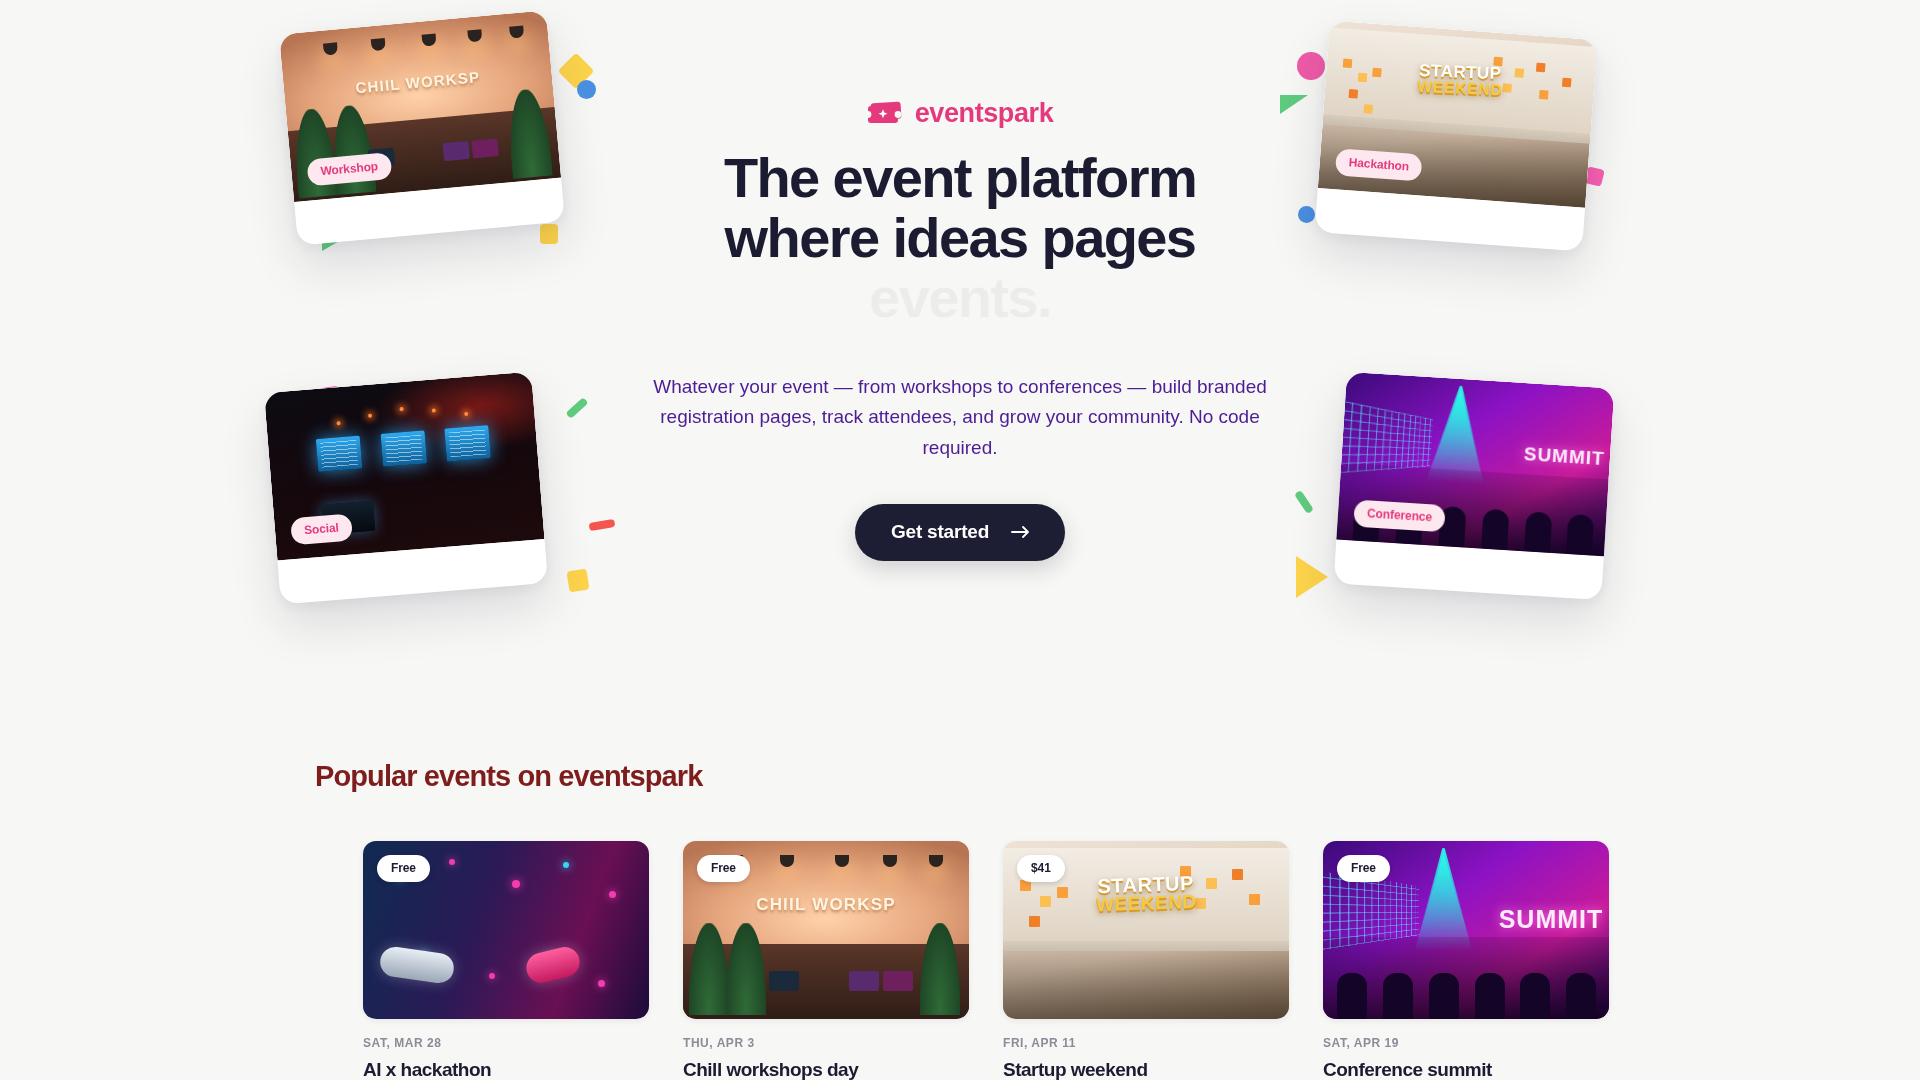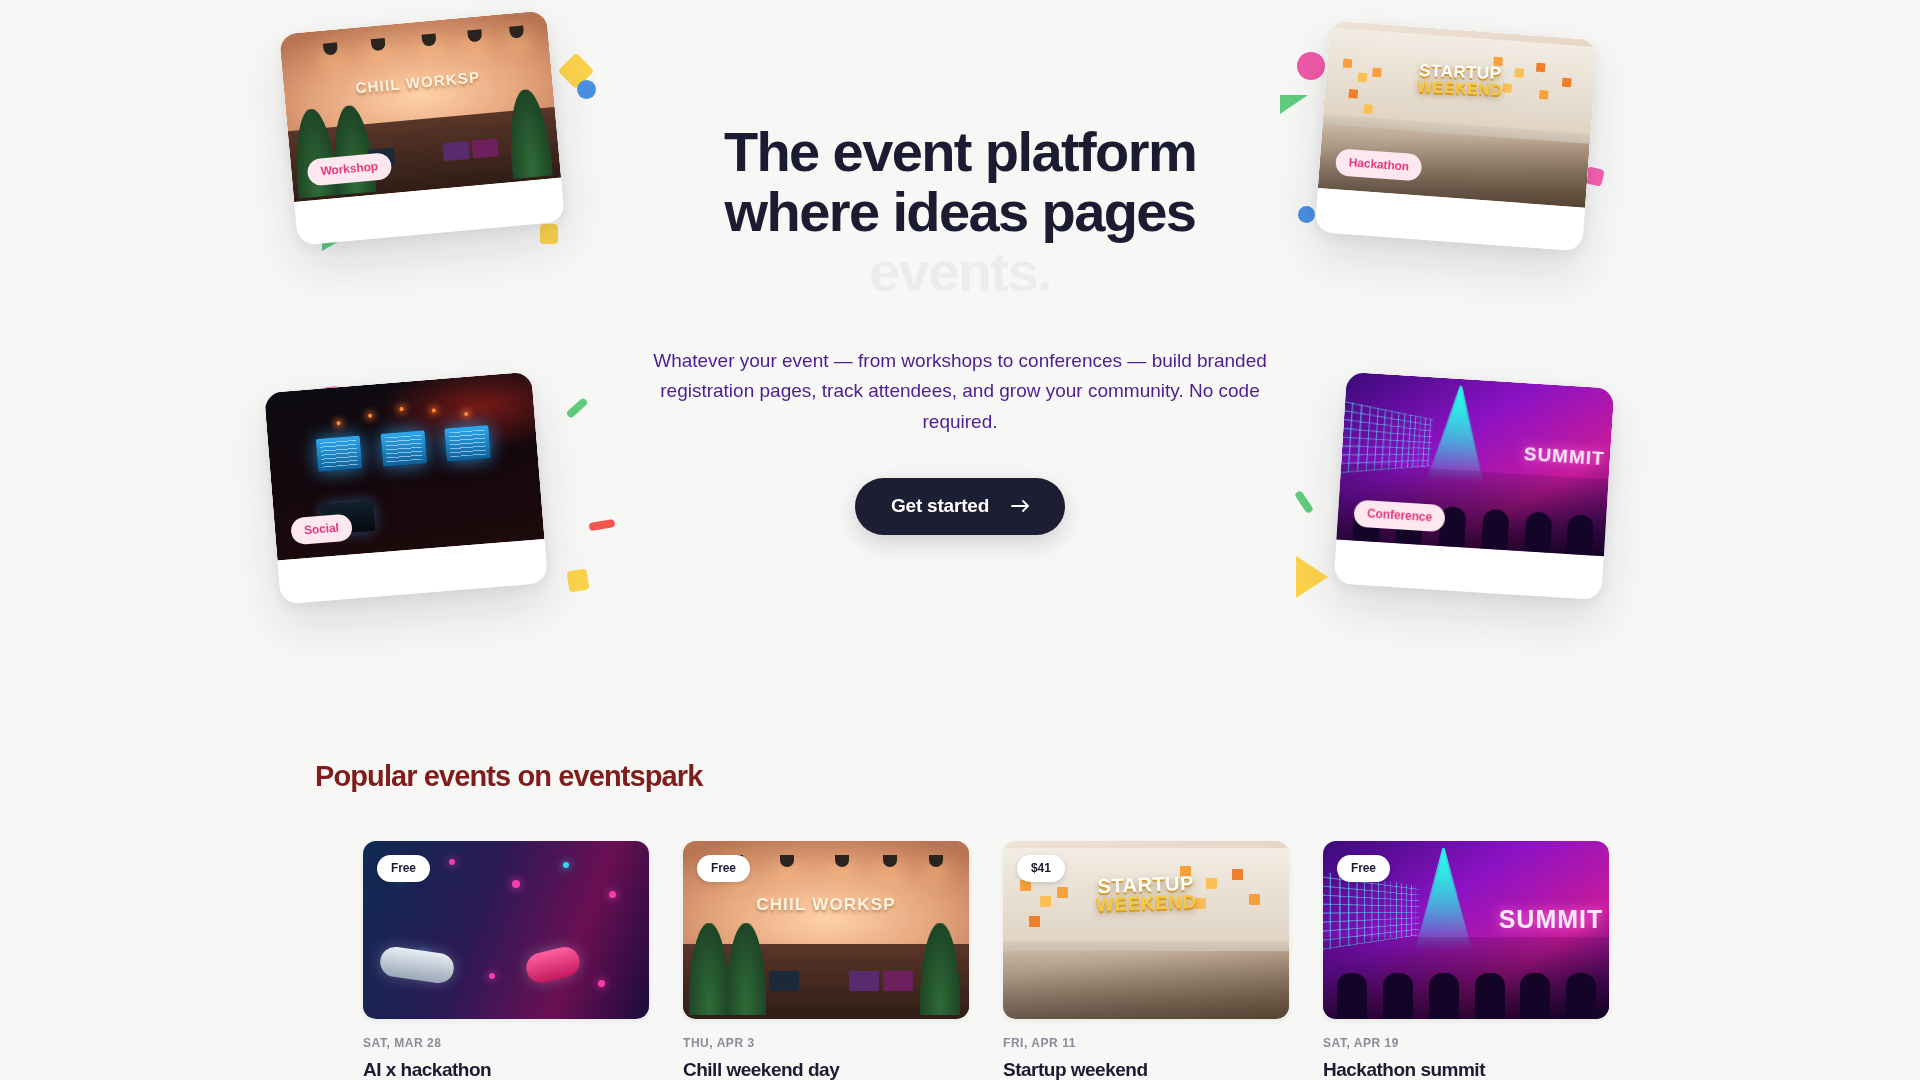--- a/index.html
+++ b/index.html
@@ -23,21 +23,21 @@
     width: 640px; text-align: center;
   }
 
   .brand { display: flex; align-items: center; justify-content: center; gap: 12px; height: 34px; }
   .brand-icon { width: 36px; height: 25px; display: block; }
   .brand-name {
     font-size: 27px; font-weight: 700; color: #e5397d; letter-spacing: -0.4px;
   }
 
   .headline {
-    margin-top: 26px;
+    margin-top: 18px;
     font-size: 56px; line-height: 1.07; font-weight: 800;
     color: #1b1b32; letter-spacing: -1.6px;
   }
   .headline .l3 { color: #1b1b32; opacity: 0.045; }
 
   .subhead {
     margin-top: 44px;
     font-size: 19px; line-height: 1.62; color: #4c1d95; font-weight: 400;
   }
 
@@ -299,20 +299,34 @@
           <div class="sil" style="left:54%"></div>
           <div class="sil" style="left:70%"></div>
           <div class="sil" style="left:86%"></div>
         </div>
         <div class="pill">Conference</div>
       </div>
     </div>
 
     <div class="hero-center">
 
+      <div class="brand">
+        <span class="brand-icon">
+          <svg viewBox="0 0 36 25" width="36" height="25" aria-hidden="true">
+            <g fill="#e5397d">
+              <rect x="4" y="1.5" width="30" height="17" rx="3" transform="rotate(-4 19 10)"></rect>
+              <rect x="1" y="5" width="30" height="17" rx="3"></rect>
+              <circle cx="1" cy="13.5" r="3.4" fill="#f7f7f5"></circle>
+              <circle cx="31" cy="13.5" r="3.4" fill="#f7f7f5"></circle>
+            </g>
+            <path d="M16 8.3l1.35 3.1 3.1 1.35-3.1 1.35L16 17.2l-1.35-3.1-3.1-1.35 3.1-1.35z" fill="#ffffff"></path>
+          </svg>
+        </span>
+        <span class="brand-name">eventspark</span>
+      </div>
 
       <h1 class="headline">
         <div>The event platform</div>
         <div>where ideas pages</div>
         <div class="l3">events.</div>
       </h1>
 
       <p class="subhead">Whatever your event — from workshops to conferences — build branded registration pages, track attendees, and grow your community. No code required.</p>
 
       <div class="cta-wrap">
@@ -370,21 +384,21 @@
               <div class="plant" style="left:2%"></div>
               <div class="plant" style="left:15%"></div>
               <div class="plant" style="right:3%"></div>
               <div class="mon" style="left:30%;width:30px;height:20px"></div>
               <div class="mon" style="left:58%;width:30px;height:20px;background:#5a2a6e"></div>
               <div class="mon" style="left:70%;width:30px;height:20px;background:#6d1f5e"></div>
             </div>
             <div class="ebadge">Free</div>
           </div>
           <div class="edate">THU, APR 3</div>
-          <div class="etitle">Chill weekend day</div>
+          <div class="etitle">Chill workshops day</div>
         </article>
 
         <article class="ecard">
           <div class="ethumb">
             <div class="art art-startup">
               <div class="board"></div>
               <div class="note" style="left:6%;top:22%;background:#f9a03c;width:11px;height:11px"></div>
               <div class="note" style="left:13%;top:31%;background:#fbbf54;width:11px;height:11px"></div>
               <div class="note" style="left:9%;top:42%;background:#f07f2a;width:11px;height:11px"></div>
               <div class="note" style="left:19%;top:26%;background:#f9a03c;width:11px;height:11px"></div>
@@ -419,20 +433,20 @@
               <div class="sil" style="left:5%;width:30px;height:46px"></div>
               <div class="sil" style="left:21%;width:30px;height:46px"></div>
               <div class="sil" style="left:37%;width:30px;height:46px"></div>
               <div class="sil" style="left:53%;width:30px;height:46px"></div>
               <div class="sil" style="left:69%;width:30px;height:46px"></div>
               <div class="sil" style="left:85%;width:30px;height:46px"></div>
             </div>
             <div class="ebadge">Free</div>
           </div>
           <div class="edate">SAT, APR 19</div>
-          <div class="etitle">Hackathon summit</div>
+          <div class="etitle">Conference summit</div>
         </article>
 
       </div>
     </div>
   </section>
 
 </div>
 
 </body></html>

